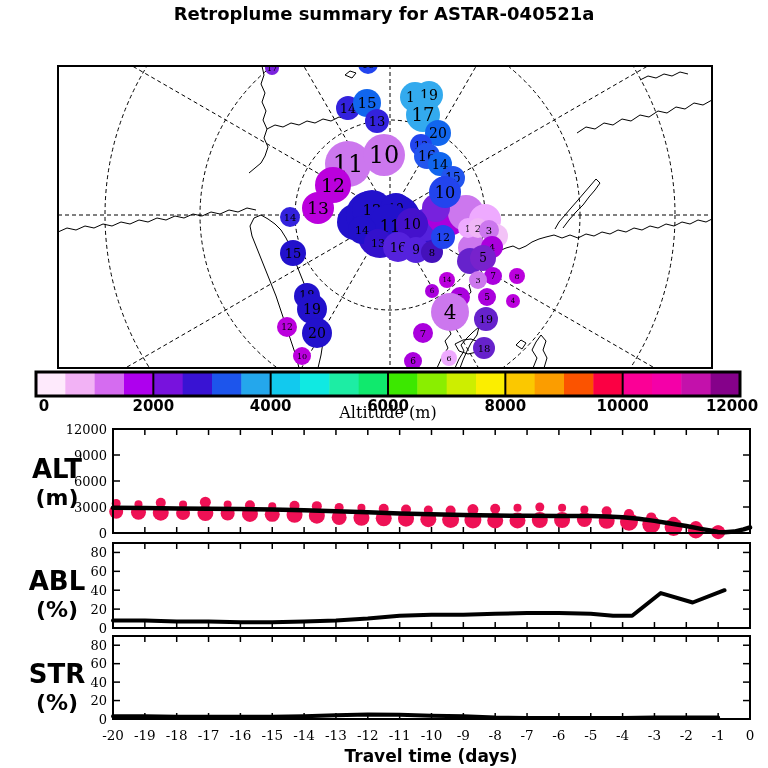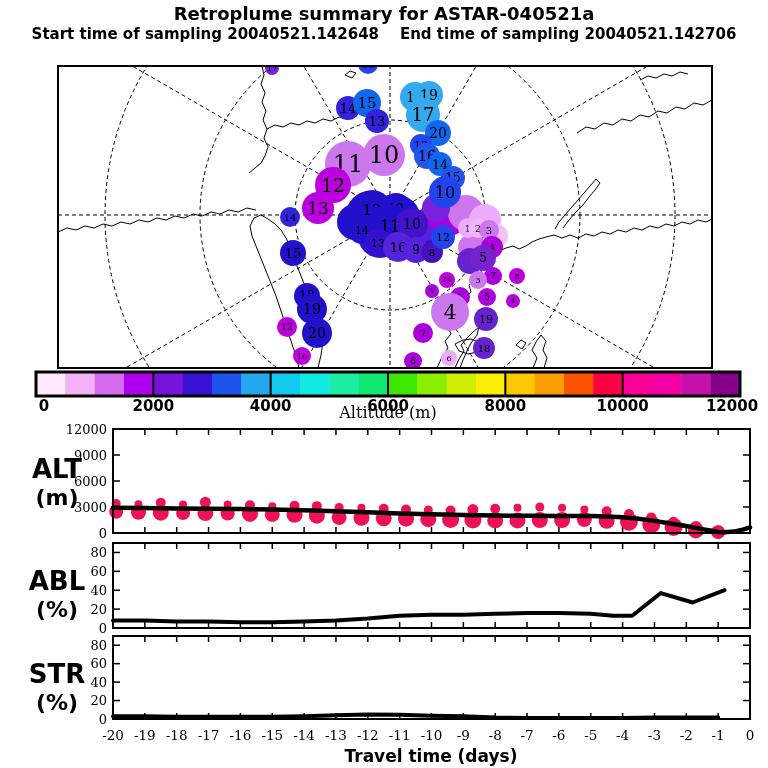--- a/index.html
+++ b/index.html
@@ -11,21 +11,20 @@
   .hdr3{top:44px;font-size:16px;}
   svg text{fill:#000;}
   .serif{font-family:"DejaVu Serif",serif;}
   .sansb{font-family:"DejaVu Sans",sans-serif;font-weight:bold;}
 </style>
 </head>
 <body>
 
 <div class="figure">
   <div class="hdr hdr1">Retroplume summary for ASTAR-040521a</div>
-  <div class="hdr hdr2">Start time of sampling 20040521.142648    End time of sampling 20040521.142706</div>
 
   <svg width="768" height="768" viewBox="0 0 768 768">
     <defs>
       <clipPath id="mapclip">
           <rect x="58" y="66" width="654" height="302"></rect>
         </clipPath>
     </defs>
 
     <g>
       <g clip-path="url(#mapclip)">

